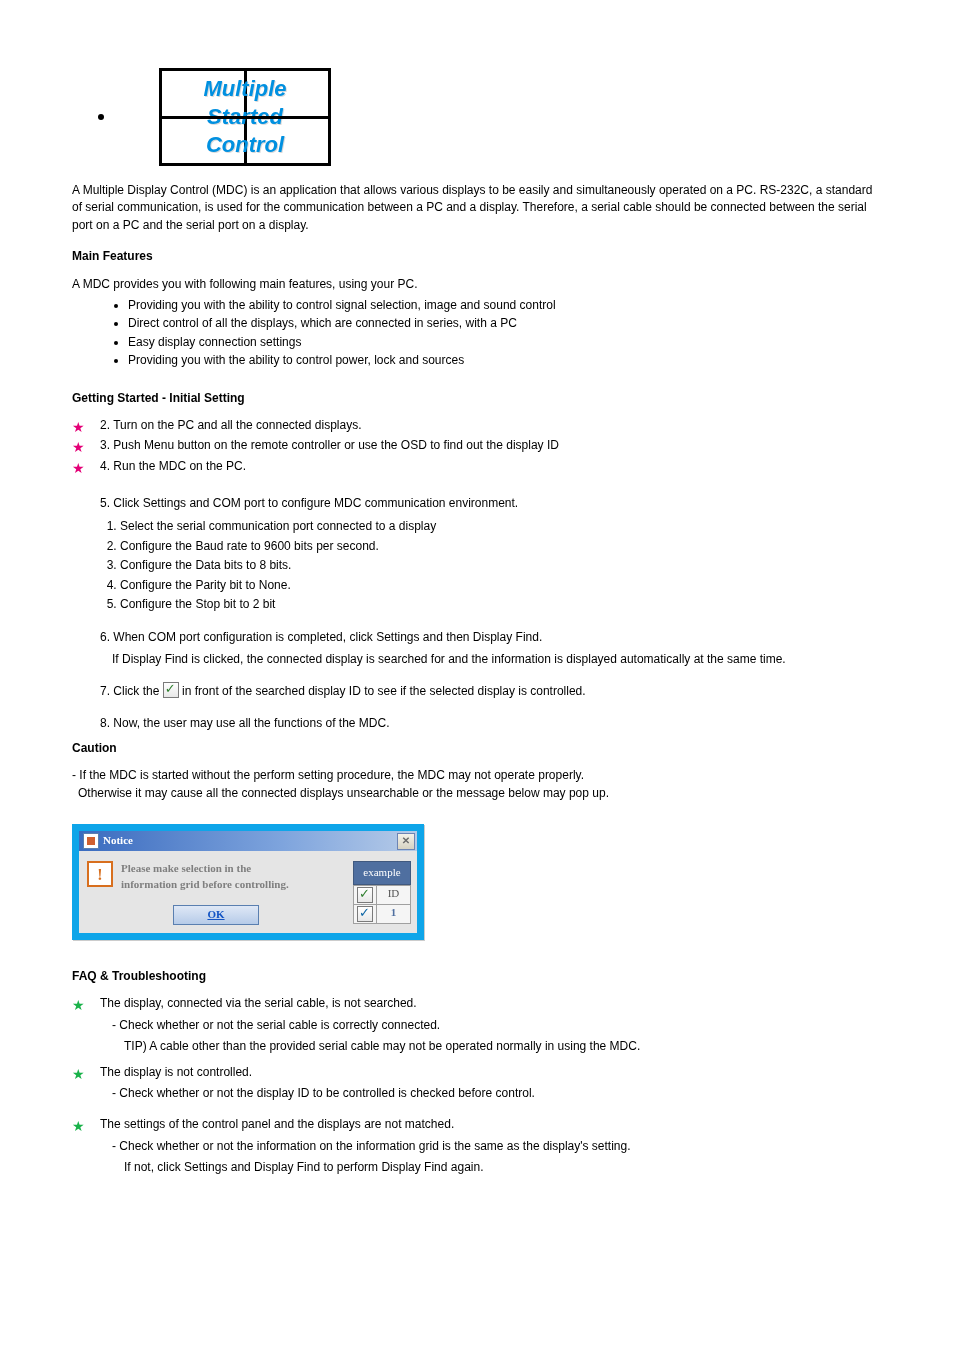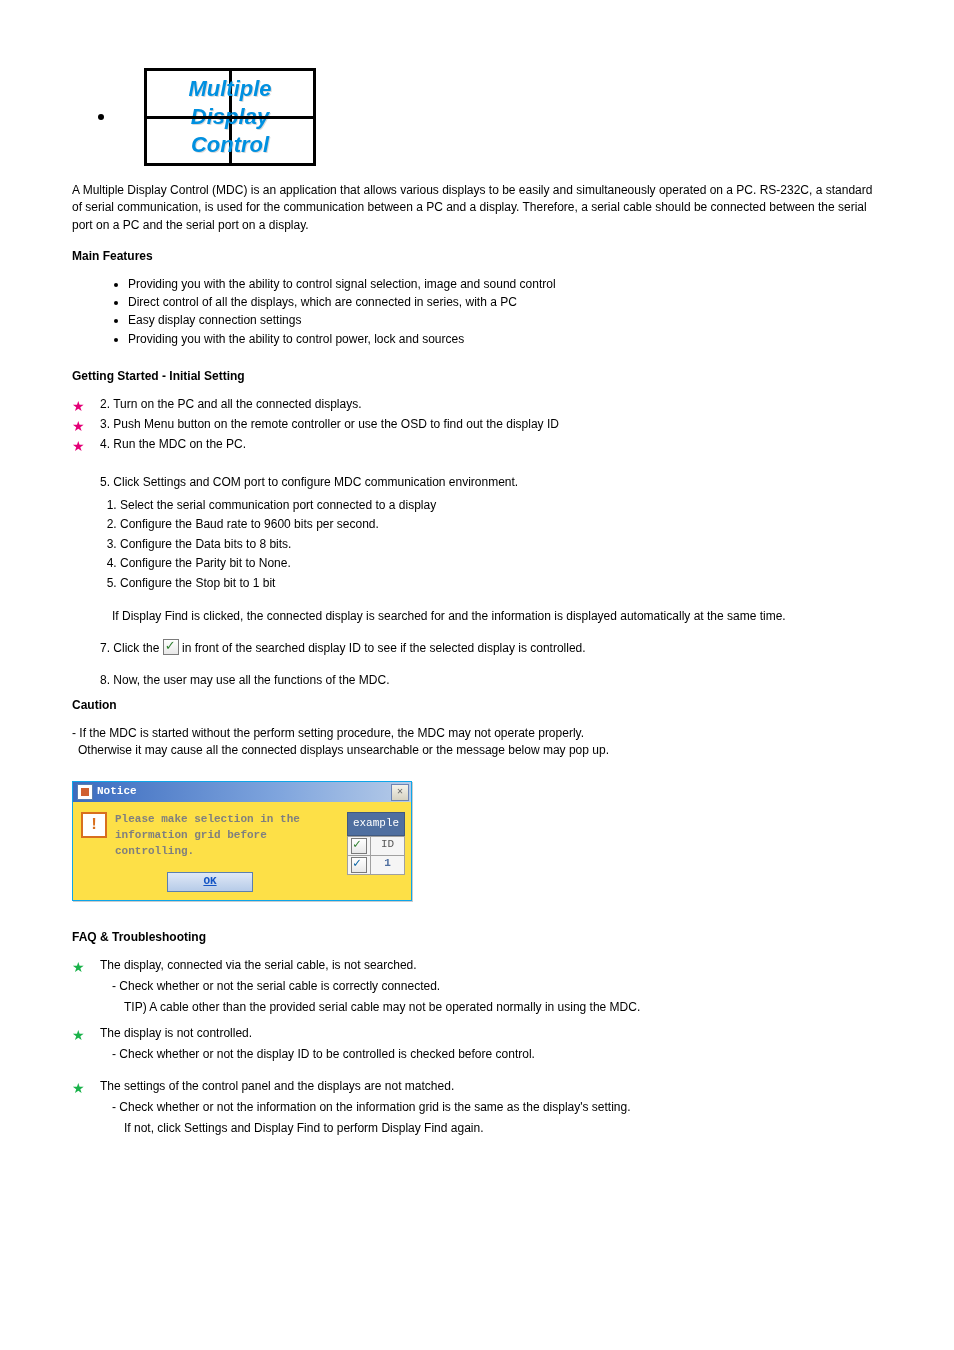--- a/index.html
+++ b/index.html
@@ -37,21 +37,21 @@
     position: relative;
     width: 172px;
     height: 98px;
     box-sizing: border-box;
     border: 3px solid #000;
     display: flex;
     flex-direction: column;
     align-items: center;
     justify-content: center;
     background: #fff;
-    margin-left: 0px;
+    margin-left: 15px;
   }
   .mdc-logo .vline {
     position: absolute;
     left: 50%;
     top: 0;
     bottom: 0;
     width: 3px;
     margin-left: -1.5px;
     background: #000;
   }
@@ -172,23 +172,23 @@
     font-size: 13px;
     color: #0a64a4;
   }
 
   
   .notice-wrap {
     margin: 22px 0 28px 0;
   }
   .notice-dialog {
     width: 338px;
-    border: 1px solid #0ea5e9;
-    background: #fde047;
-    font-family: Liberation Mono, monospace;
+    border: 7px solid #0ea5e9;
+    background: #e5e5e5;
+    font-family: Liberation Serif, serif;
     font-size: 11px;
     color: #707070;
     box-shadow: 1px 1px 0 rgba(0,0,0,0.2);
   }
   .notice-title {
     height: 20px;
     background: linear-gradient(to right, #3a6bbf 0%, #7ea4dd 60%, #b6cbe8 100%);
     color: #ffffff;
     font-weight: 700;
     display: flex;
@@ -341,28 +341,29 @@
 <body>
 
 <div class="page">
 
   <div class="top-row">
     <span class="big-bullet"></span>
     <div class="mdc-logo">
       <span class="vline"></span>
       <span class="hline"></span>
       <span class="word">Multiple</span>
-      <span class="word strike">Display</span>
+      <span class="word strike">Started</span>
       <span class="word">Control</span>
     </div>
   </div>
 
   <p class="intro-line">A Multiple Display Control (MDC) is an application that allows various displays to be easily and simultaneously operated on a PC. RS-232C, a standard of serial communication, is used for the communication between a PC and a display. Therefore, a serial cable should be connected between the serial port on a PC and the serial port on a display.</p>
 
   <div class="doc-h">Main Features</div>
+  <div>A MDC provides you with following main features, using your PC.</div>
   <ul class="simple">
     <li>Providing you with the ability to control signal selection, image and sound control</li>
     <li>Direct control of all the displays, which are connected in series, with a PC</li>
     <li>Easy display connection settings</li>
     <li>Providing you with the ability to control power, lock and sources</li>
   </ul>
 
   <div class="doc-h">Getting Started - Initial Setting</div>
   <ol class="red-stars">
     <li><span>2.</span> <span>Turn on the PC and all the connected displays.</span></li>
@@ -372,23 +373,27 @@
 
   <div class="step-line">
     <span>5.</span>
     <span>Click Settings and COM port to configure MDC communication environment.</span>
   </div>
   <ol class="sub-ol">
     <li>Select the serial communication port connected to a display</li>
     <li>Configure the Baud rate to 9600 bits per second.</li>
     <li>Configure the Data bits to 8 bits.</li>
     <li>Configure the Parity bit to None.</li>
-    <li>Configure the Stop bit to 1 bit</li>
+    <li>Configure the Stop bit to 2 bit</li>
   </ol>
 
+  <div class="step-line">
+    <span>6.</span>
+    <span>When COM port configuration is completed, click Settings and then Display Find.</span>
+  </div>
   <div class="step-line indented-text">If Display Find is clicked, the connected display is searched for and the information is displayed automatically at the same time.</div>
 
   <div class="step-line" style="margin-top:14px;">
     <span>7.</span>
     <span>Click the</span>
     <span class="checkbox-icon checked"></span>
     <span>in front of the searched display ID to see if the selected display is controlled.</span>
   </div>
 
   <div class="step-line" style="margin-top:14px;">

